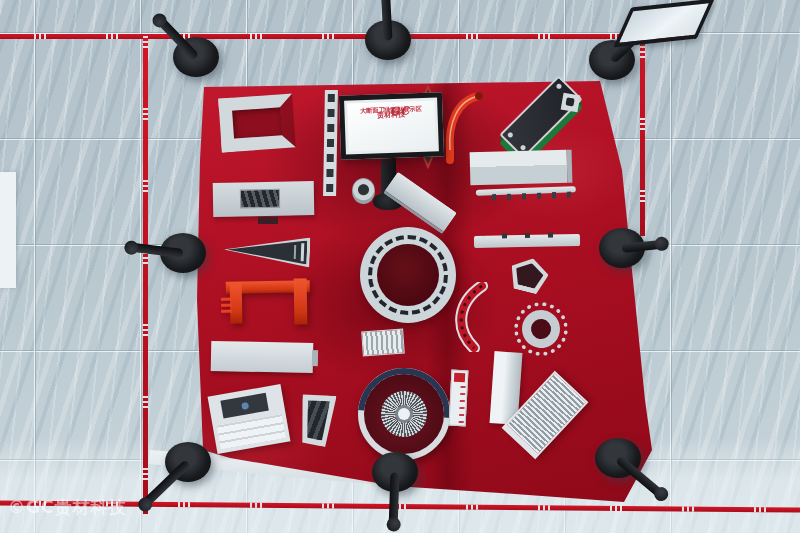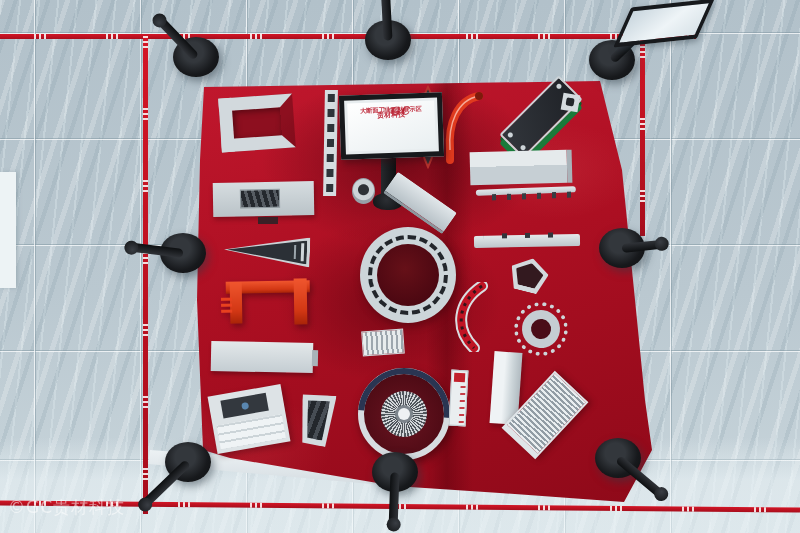--- a/index.html
+++ b/index.html
@@ -197,21 +197,21 @@
 
   .ruler{left:450px;top:370px;width:17px;height:56px;transform:rotate(3deg);
     background:#eaeef0;border:1px solid #c1cacf;}
   .ruler .cap{left:2px;top:2px;width:11px;height:9px;background:#c2202c;}
   .ruler .ticks{left:9px;top:14px;width:5px;height:38px;
     background:repeating-linear-gradient(0deg, rgba(192,32,44,.85) 0 2px, transparent 2px 7px);}
   .comb-rad{left:506px;top:392px;width:78px;height:46px;transform:rotate(-47deg);
     background:repeating-linear-gradient(90deg,#e9eef0 0 2px,#929da5 2px 4px);
     border:2px solid #dfe5e8;border-left:6px solid #dfe5e8;box-shadow:2px 3px 6px rgba(60,5,12,.45);}
 
-  .watermark{left:8px;top:496px;font-size:17px;font-weight:normal;letter-spacing:1px;
+  .watermark{left:8px;top:496px;font-size:17px;font-weight:bold;letter-spacing:1px;
     color:rgba(255,255,255,.55);}
 </style>
 </head>
 <body>
 
 <div id="scene">
 
   <div class="floor"></div>
   <div class="grout"></div>
   <div class="floor-tone"></div>

